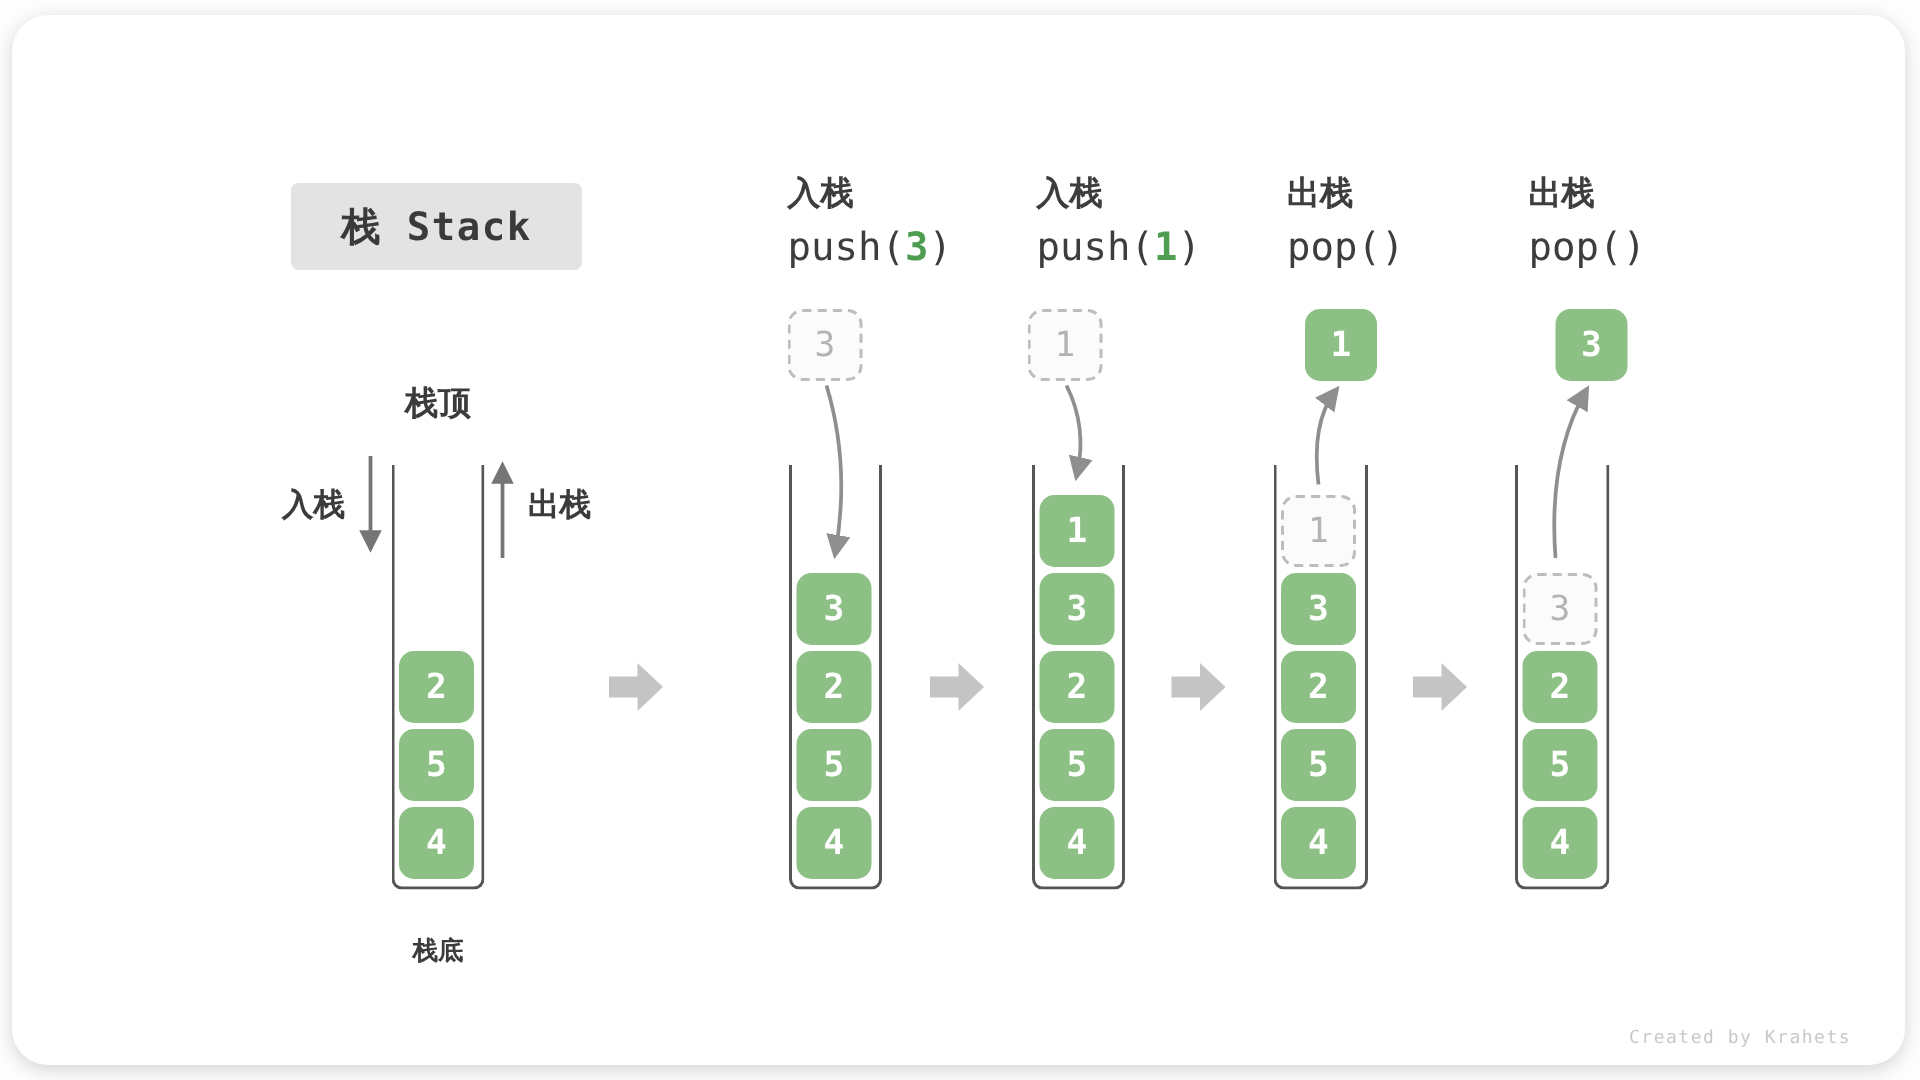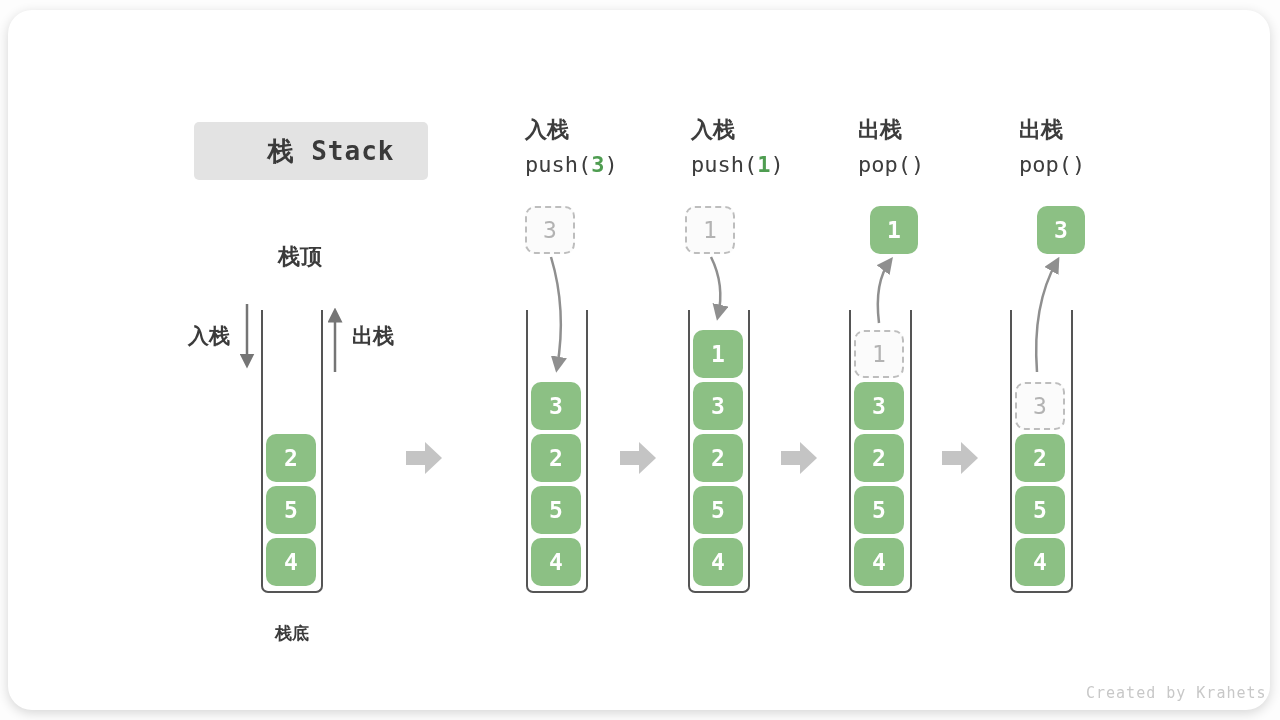--- a/index.html
+++ b/index.html
@@ -23,36 +23,35 @@
     left: 186px; top: 112px;
     width: 194px; height: 58px;
     background: #e3e3e3;
     border-radius: 5px;
     display: flex; align-items: center; justify-content: center;
     font-family: "DejaVu Sans Mono", "Liberation Mono", monospace;
     font-weight: bold;
     font-size: 26px;
     color: #3a3a3a;
     letter-spacing: 1px;
-    padding-left: 40px;
   }
   .col-header {
     position: absolute;
     top: 106px;
     color: #3d3d3d;
   }
   .col-header .op {
     font-size: 22px;
     font-weight: bold;
     line-height: 28px;
   }
   .col-header .code {
     margin-top: 7px;
     font-family: "DejaVu Sans Mono", "Liberation Mono", monospace;
-    font-size: 22px;
+    font-size: 26px;
     line-height: 28px;
     color: #3d3d3d;
   }
   .col-header .code .num {
     color: #4f9d51;
     font-weight: bold;
   }
   .lbl {
     position: absolute;
     color: #3b3b3b;
@@ -97,21 +96,21 @@
   .arrows-overlay {
     position: absolute;
     left: 0; top: 0;
     width: 1280px; height: 720px;
     pointer-events: none;
   }
   .watermark {
     position: absolute;
     left: 1078px; top: 674px;
     font-family: "DejaVu Sans Mono", "Liberation Mono", monospace;
-    font-size: 15px;
+    font-size: 12px;
     color: #c8c8c8;
     letter-spacing: 1px;
   }
 </style>
 </head>
 <body>
 
 <div class="canvas">
   <div class="card">
 
@@ -129,21 +128,21 @@
     </div>
     <div class="col-header" style="left:850px">
       <div class="op">出栈</div>
       <div class="code"><span>pop()</span></div>
     </div>
     <div class="col-header" style="left:1011px">
       <div class="op">出栈</div>
       <div class="code"><span>pop()</span></div>
     </div>
 
-    <div class="lbl" style="left:254px;top:232px;width:60px;text-align:right">栈顶</div>
+    <div class="lbl" style="left:254px;top:244px;width:60px;text-align:center">栈顶</div>
     <div class="lbl" style="left:254px;top:612px;width:60px;text-align:center;font-size:17px">栈底</div>
     <div class="lbl" style="left:180px;top:312px;font-size:21px">入栈</div>
     <div class="lbl" style="left:344px;top:312px;font-size:21px">出栈</div>
 
     <div class="tube" style="left:253px;width:58px"></div>
     <div class="tube" style="left:518px;width:58px"></div>
     <div class="tube" style="left:680px;width:58px"></div>
     <div class="tube" style="left:841px;width:59px"></div>
     <div class="tube" style="left:1002px;width:59px"></div>
 

